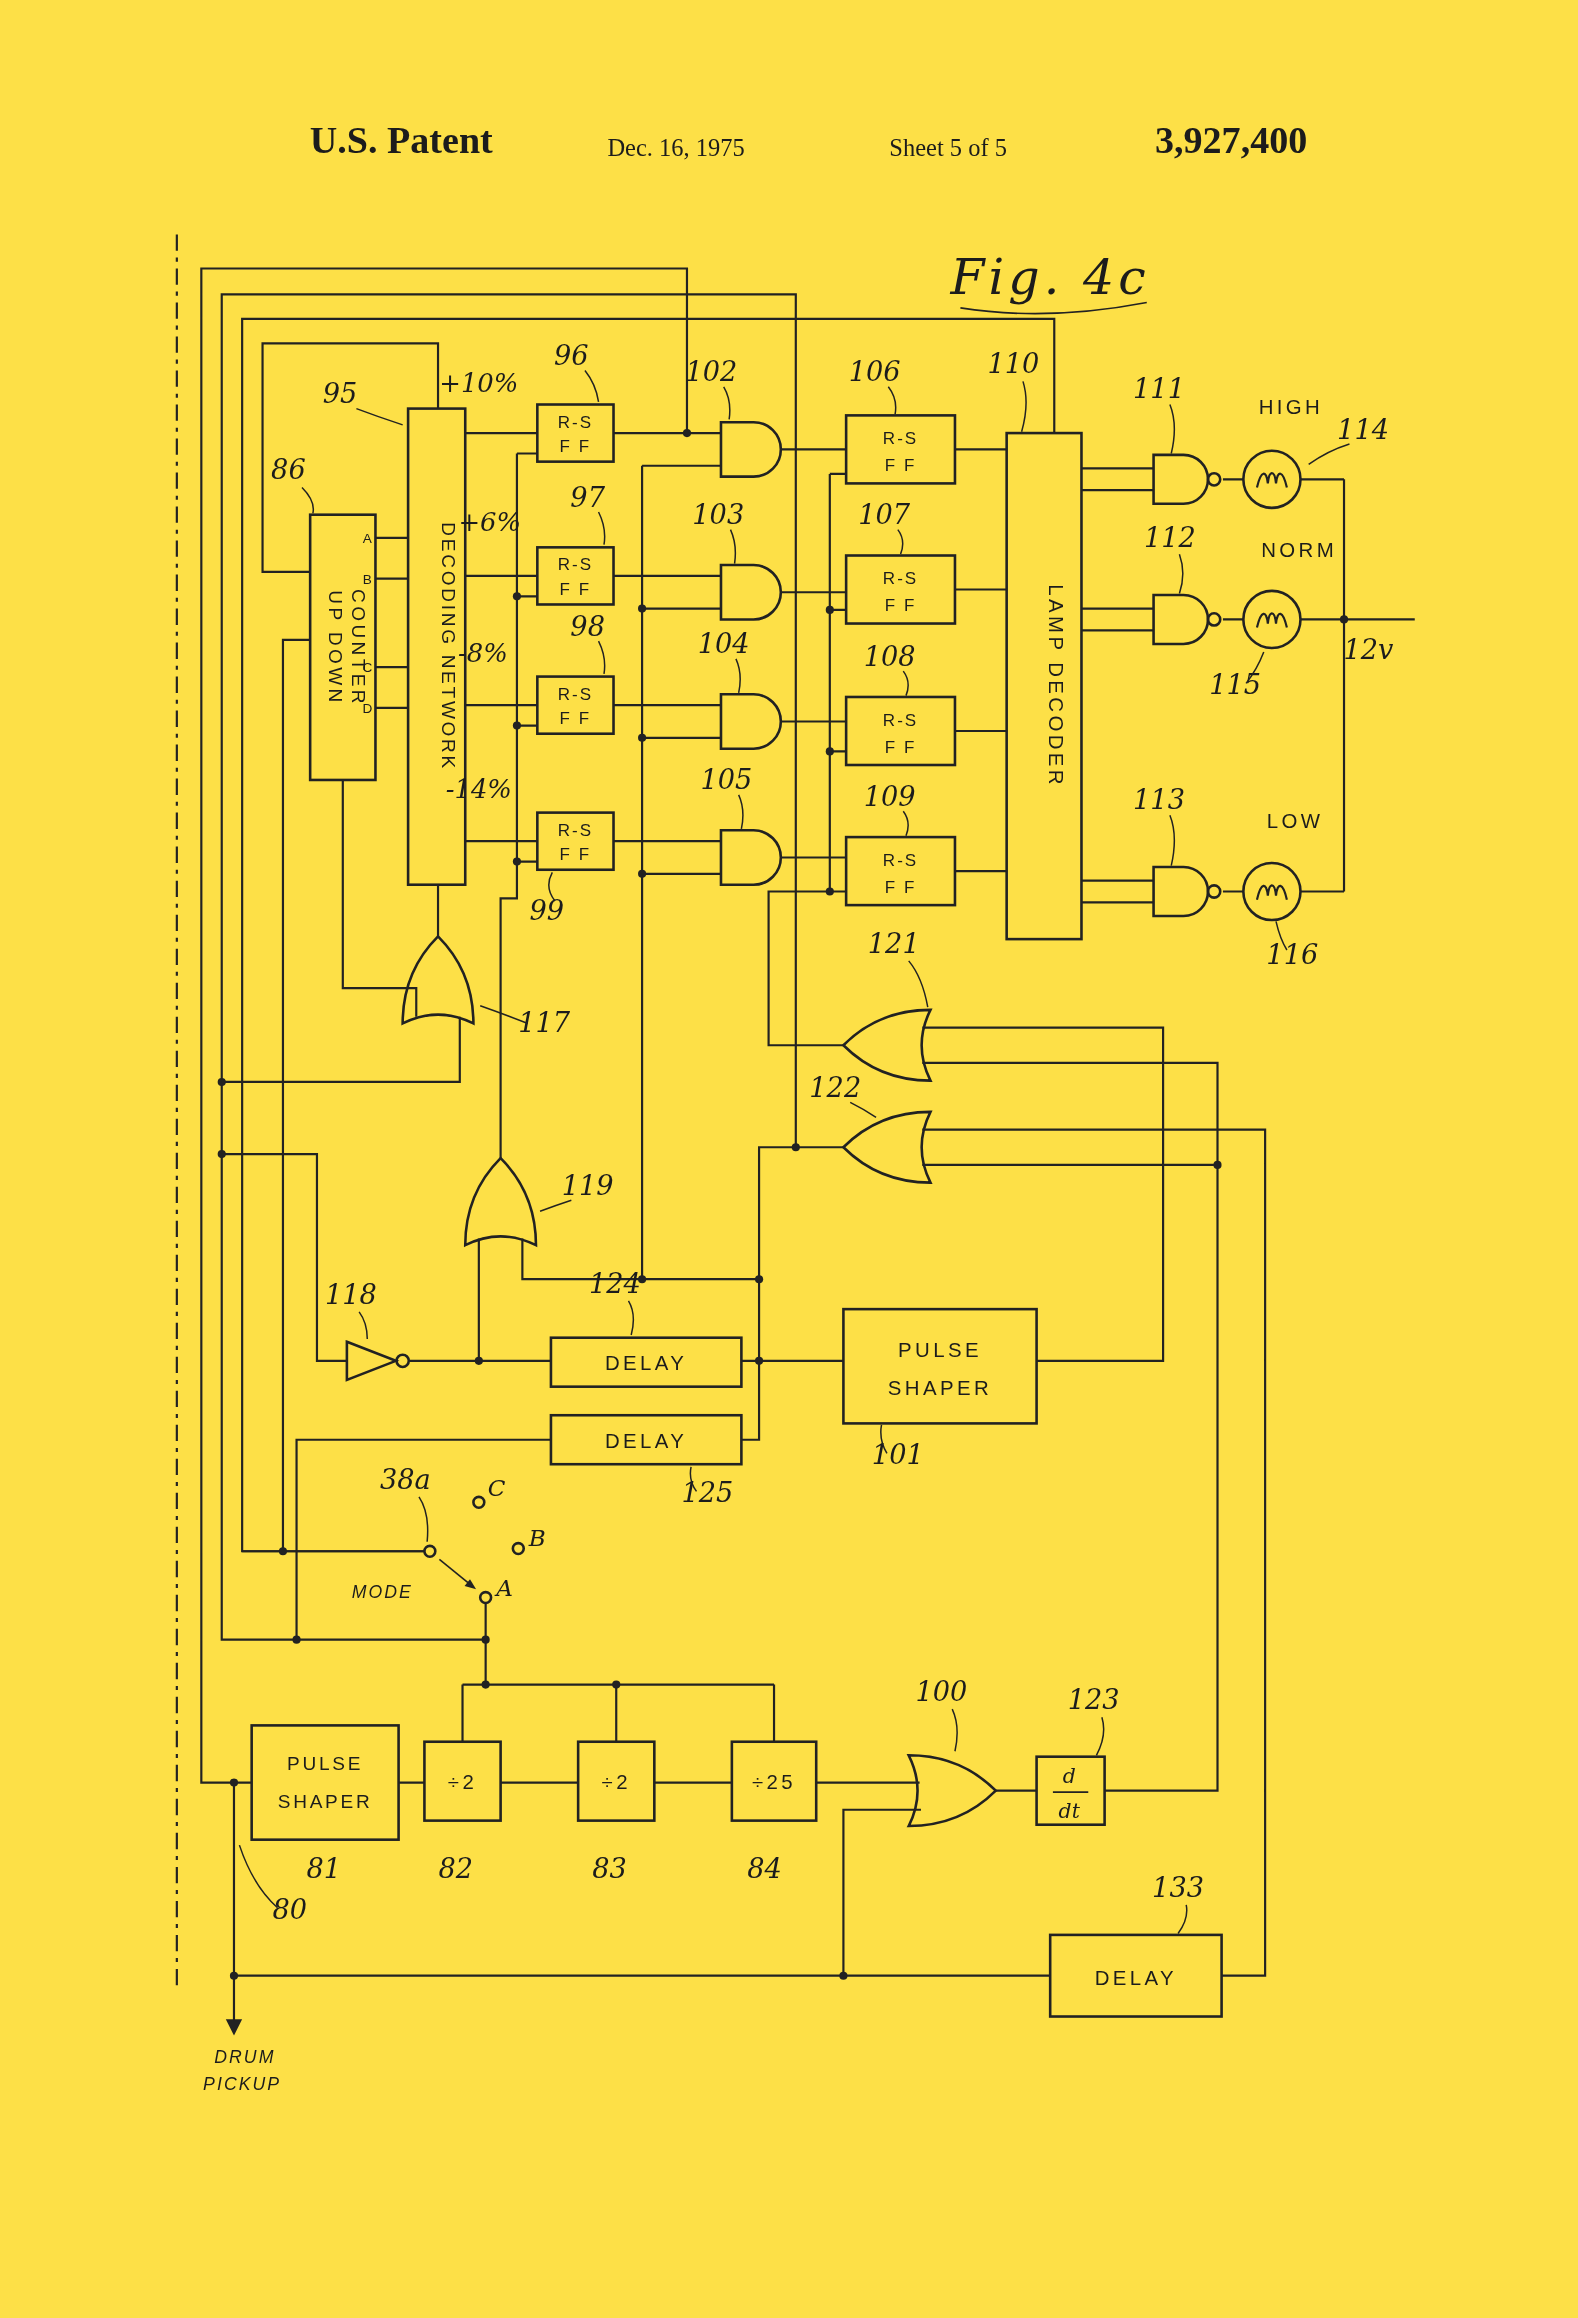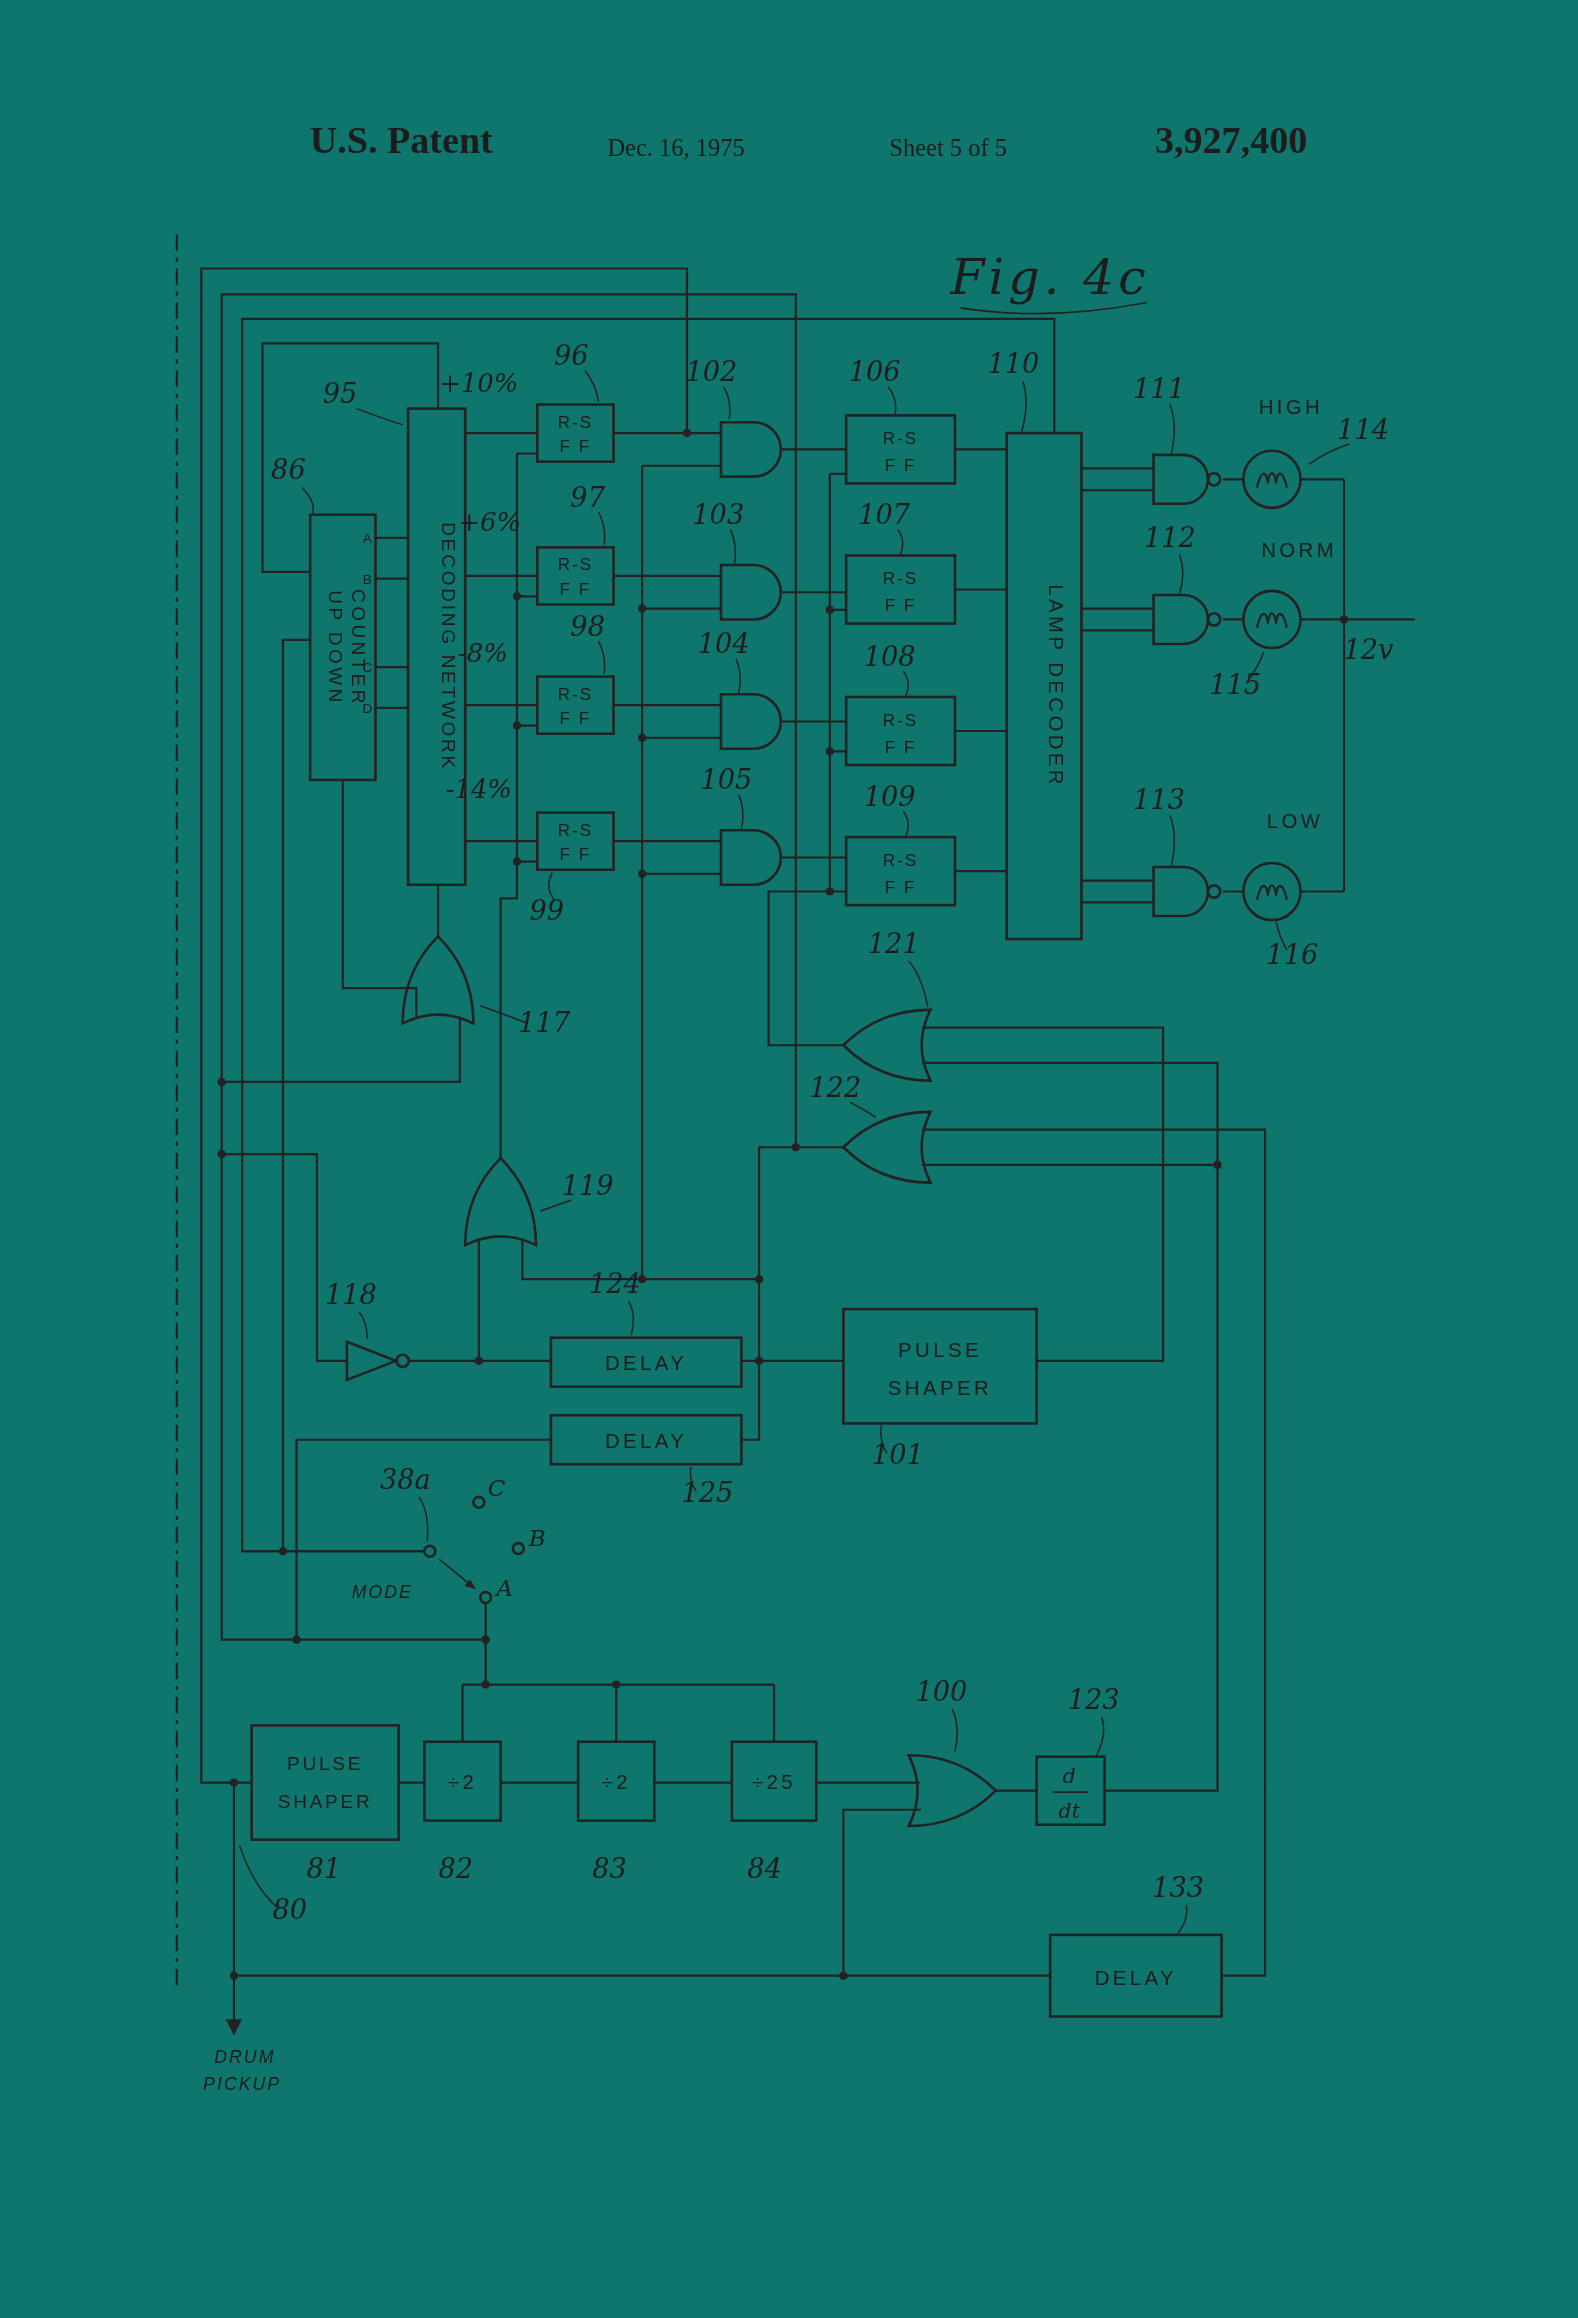--- a/index.html
+++ b/index.html
@@ -1,16 +1,16 @@
 <!DOCTYPE html>
 <html style="font-size:11px"><head>
 <meta charset="utf-8">
 <style>
   html,body{margin:0;padding:0;background:#e8e8e6;}
-  .page{width:1578px;height:2319px;background:#0f766e;position:relative;margin:0 auto;}
+  .page{width:1578px;height:2319px;background:#fde047;position:relative;margin:0 auto;}
   svg{display:block;width:100%;height:100%;}
   text{fill:#1c1c1c;}
   .hdr-big{font-family:"Liberation Serif",serif;font-weight:700;font-size:28px;}
   .hdr-sm{font-family:"Liberation Serif",serif;font-size:18px;}
   .fig{font-family:"DejaVu Serif",serif;font-style:italic;font-size:36px;letter-spacing:3px;}
   .ref{font-family:"DejaVu Serif",serif;font-style:italic;font-size:20px;}
   .ref-sm{font-family:"DejaVu Serif",serif;font-style:italic;font-size:17px;}
   .pct{font-family:"DejaVu Serif",serif;font-style:italic;font-size:19px;}
   .blk{font-family:"Liberation Sans",sans-serif;font-size:15px;letter-spacing:2.5px;}
   .blk-m{font-family:"Liberation Sans",sans-serif;font-size:14px;letter-spacing:2px;}

